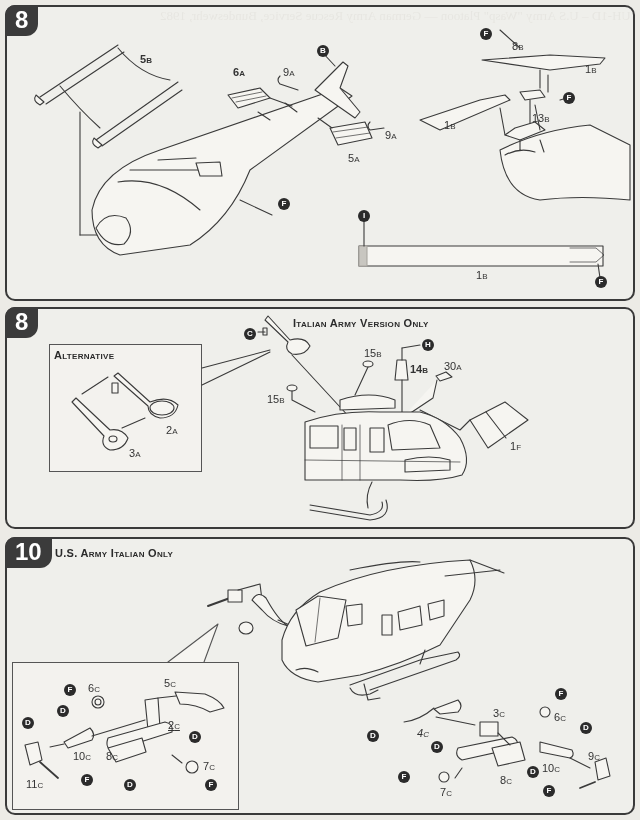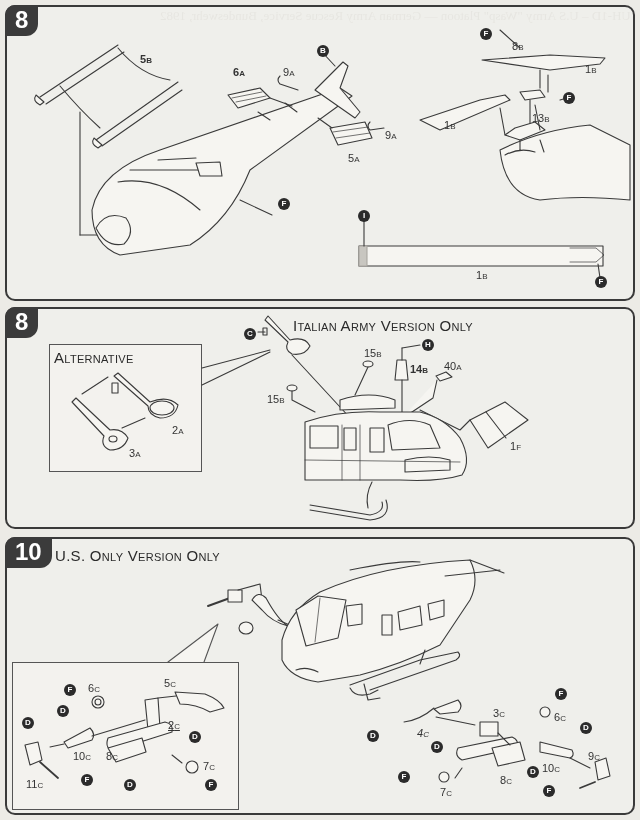--- a/index.html
+++ b/index.html
@@ -19,21 +19,21 @@
     position: absolute; border: 2px solid #3a3a3a; border-radius: 10px;
     background: rgba(243,242,238,0.55); box-sizing: border-box;
   }
   .step-badge {
     position: absolute; left: -2px; top: -2px;
     background: #3b3b3b; color: #fff; font-weight: bold;
     font-size: 24px; line-height: 28px; text-align: center;
     border-radius: 10px 0 12px 0; padding: 1px 10px 2px 10px;
   }
   .section-title {
-    position: absolute; font-weight: normal; font-size: 15px; color: #2a2a2a;
+    position: absolute; font-weight: bold; font-size: 11px; color: #2a2a2a;
     font-variant: small-caps; letter-spacing: 0.3px;
   }
   .alt-box {
     position: absolute; border: 1.5px solid #555; background: rgba(245,244,240,0.6);
     box-sizing: border-box;
   }
   .part-label {
     position: absolute; font-size: 11px; color: #333; white-space: nowrap;
   }
   .part-label sub { font-size: 8px; vertical-align: baseline; }
@@ -186,32 +186,32 @@
     <line x1="360" y1="425" x2="360" y2="480" class="thin"></line>
     <path d="M310,505 L370,515 Q385,512 382,502"></path>
     <path d="M310,510 L370,520 Q392,518 386,500"></path>
     <path d="M372,482 Q365,495 368,508"></path>
   </g>
 </svg>
 
 <div class="color-callout" style="left:244px;top:328px;">C</div>
 <div class="color-callout" style="left:422px;top:339px;">H</div>
 
-<div class="part-label" style="left:172px;top:424px;"><span>2</span><sub>A</sub></div>
+<div class="part-label" style="left:166px;top:424px;"><span>2</span><sub>A</sub></div>
 <div class="part-label" style="left:129px;top:447px;"><span>3</span><sub>A</sub></div>
 <div class="part-label" style="left:364px;top:347px;"><span>15</span><sub>B</sub></div>
 <div class="part-label" style="left:267px;top:393px;"><span>15</span><sub>B</sub></div>
 <div class="part-label" style="left:410px;top:363px;font-weight:bold;"><span>14</span><sub>B</sub></div>
-<div class="part-label" style="left:444px;top:360px;"><span>40</span><sub>A</sub></div>
+<div class="part-label" style="left:444px;top:360px;"><span>30</span><sub>A</sub></div>
 <div class="part-label" style="left:510px;top:440px;"><span>1</span><sub>F</sub></div>
 
 <div class="panel" style="left:5px;top:537px;width:630px;height:278px;">
   <div class="step-badge">10</div>
 </div>
-<div class="section-title" style="left:55px;top:547px;">U.S. Only Version Only</div>
+<div class="section-title" style="left:55px;top:547px;">U.S. Army Italian Only</div>
 <div class="alt-box" style="left:12px;top:662px;width:227px;height:148px;"></div>
 
 <svg class="art" width="640" height="820">
 
   <path d="M168,662 L218,624 L204,662" class="fill-w" style="stroke:#555"></path>
 
   <g>
     <path d="M208,606 L230,598" style="stroke-width:2"></path>
     <rect x="228" y="590" width="14" height="12" class="fill-w"></rect>
     <path d="M238,590 L260,584 L262,600"></path>

